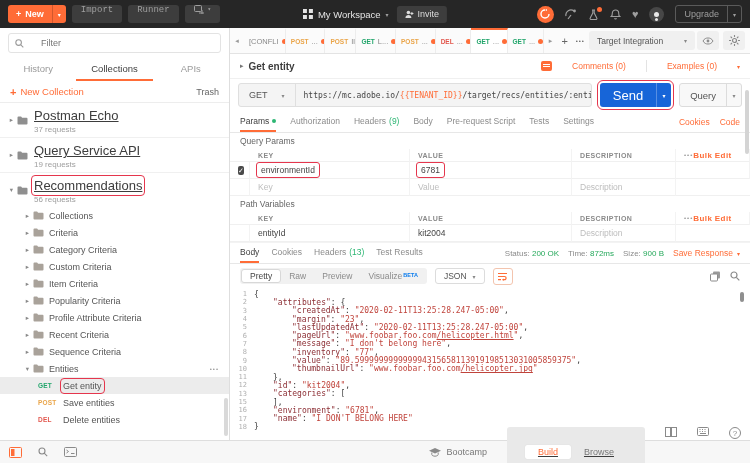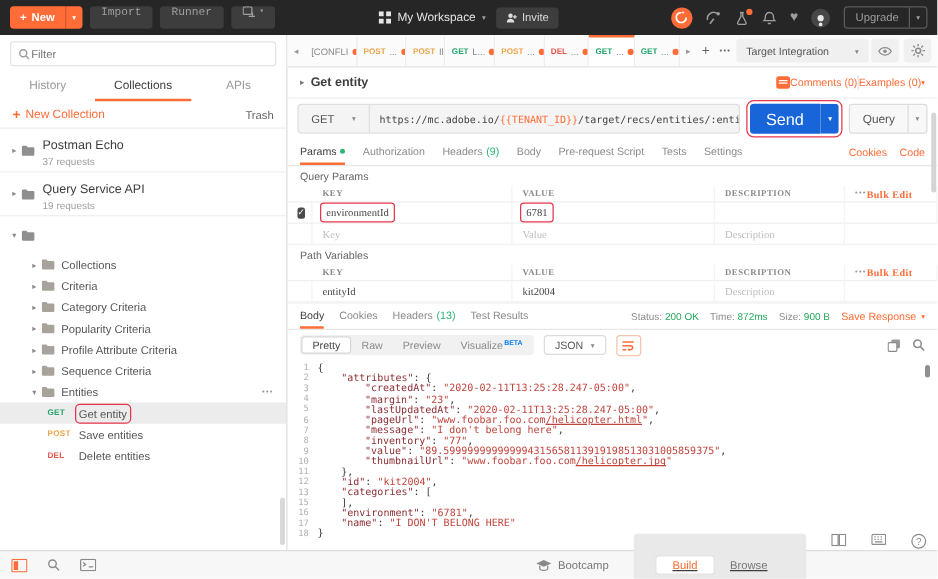--- a/index.html
+++ b/index.html
@@ -29,36 +29,36 @@
   .tbi .ndot{position:absolute;top:-2px;right:-3px;width:5px;height:5px;border-radius:50%;background:var(--orange);}
   .avatar{width:15px;height:15px;border-radius:50%;background:#474747;display:flex;align-items:center;justify-content:center;}
   .avatar .hd{width:5px;height:5px;border-radius:50%;background:#e8e8e8;box-shadow:0 5px 0 -1px #e8e8e8;}
   .btn-upgrade{display:flex;align-items:stretch;height:18px;border:1px solid #5a5a5a;border-radius:3px;color:#9e9e9e;font-size:9px;}
   .btn-upgrade .umain{display:flex;align-items:center;padding:0 8px;}
   .btn-upgrade .ucaret{display:flex;align-items:center;padding:0 5px;border-left:1px solid #5a5a5a;font-size:6px;}
   
   .app{display:flex;height:412px;}
   
   .sidebar{width:230px;border-right:1px solid #dedede;display:flex;flex-direction:column;background:#fff;position:relative;}
-  .filter-row{margin:5px 8px 4px;height:20px;border:1px solid #e3e3e3;border-radius:3px;display:flex;align-items:center;padding:0 6px;gap:1px;}
+  .filter-row{margin:5px 8px 4px;height:20px;border:1px solid #e3e3e3;border-radius:3px;display:flex;align-items:center;padding:0 6px;gap:17px;}
   .filter-row input{border:0;outline:0;flex:1;font-size:9px;font-family:"Liberation Sans",sans-serif;color:#555;background:transparent;}
   .side-tabs{display:flex;height:24px;align-items:stretch;font-size:9.5px;color:#9a9a9a;}
   .side-tab{flex:1;display:flex;align-items:center;justify-content:center;border-bottom:2px solid transparent;cursor:pointer;}
   .side-tab.active{color:#3d3d3d;border-bottom-color:var(--orange);}
   .newcol-row{height:22px;display:flex;align-items:center;padding:0 10px;border-bottom:1px solid #ededed;font-size:9.5px;}
   .newcol{color:var(--orange);display:flex;align-items:center;gap:4px;cursor:pointer;}
   .newcol .plus{font-weight:bold;font-size:11px;}
   .trash{margin-left:auto;color:#666;font-size:9px;cursor:pointer;}
   .tree{flex:1;overflow:hidden;position:relative;}
   .trow{display:flex;align-items:center;cursor:pointer;}
   .trow.collection{min-height:31px;padding:3px 6px;border-top:1px solid #f0f0f0;}
   .trow.collection:first-child{border-top:0;}
   .trow .caret{width:11px;color:#8a8a8a;font-size:6.5px;text-align:center;flex:none;}
   .cmeta{margin-left:6px;}
-  .cname{font-size:10px;color:#3d3d3d;display:inline-block;}
+  .cname{font-size:13px;color:#3d3d3d;display:inline-block;text-decoration:underline;}
   .csub{font-size:8px;color:#9e9e9e;margin-top:1px;}
   .trow.folder{height:17px;padding-left:22px;font-size:9px;color:#555;}
   .trow.folder .fname{margin-left:5px;}
   .rowmenu{margin-left:auto;padding-right:10px;color:#999;font-size:6px;letter-spacing:1px;}
   .trow.request{height:17px;padding-left:38px;font-size:9px;color:#555;}
   .trow.request.selected{background:#ececec;}
   .m{font-size:6.5px;font-weight:bold;width:25px;flex:none;letter-spacing:.2px;}
   .m-GET{color:var(--get);} .m-POST{color:var(--post);} .m-DEL{color:var(--del);}
   .annot{outline:1.3px solid var(--ann);outline-offset:2px;border-radius:1px;}
   .side-thumb{position:absolute;right:1px;bottom:4px;width:4px;height:38px;border-radius:2px;background:#d9d9d9;}
@@ -75,21 +75,21 @@
   .ts-plus{width:16px;display:flex;align-items:center;justify-content:center;color:#666;font-size:11px;cursor:pointer;}
   .ts-dots{width:20px;display:flex;align-items:center;justify-content:center;color:#666;font-size:6px;letter-spacing:1px;cursor:pointer;}
   .ts-env{margin-left:auto;display:flex;align-items:center;gap:4px;margin-top:3px;margin-bottom:3px;background:#f0f0f0;border-radius:3px;padding:0 8px;font-size:8.5px;color:#555;width:106px;flex:none;cursor:pointer;}
   .ts-env .caret{margin-left:auto;font-size:6px;color:#888;}
   .ts-ico{width:22px;margin:3px 2px;background:#f0f0f0;border-radius:3px;display:flex;align-items:center;justify-content:center;flex:none;cursor:pointer;}
   .ts-ico:last-child{margin-right:5px;}
   
   .req-header{height:25px;display:flex;align-items:center;padding:0 10px;border-bottom:1px solid #f0f0f0;}
   .req-title{display:flex;align-items:center;gap:5px;font-size:10px;font-weight:bold;color:#3d3d3d;}
   .req-title .caret{font-size:7px;color:#777;font-weight:normal;}
-  .rh-right{margin-left:auto;display:flex;align-items:center;gap:0;font-size:8.5px;color:var(--orange);}
+  .rh-right{margin-left:auto;display:flex;align-items:center;gap:20px;font-size:8.5px;color:var(--orange);}
   .cm-ico{width:11px;height:10px;background:var(--orange);border-radius:2px;position:relative;}
   .cm-ico:before{content:"";position:absolute;left:2px;top:3px;width:7px;height:1px;background:#fff;box-shadow:0 2px 0 #fff;}
   .rh-div{width:1px;height:12px;background:#e3e3e3;}
   .ex-caret{font-size:6px;}
   
   .url-row{height:32px;display:flex;align-items:center;gap:8px;padding:0 8px;}
   .url-box{flex:1;height:24px;display:flex;align-items:stretch;border:1px solid #dfdfdf;border-radius:3px;background:#f4f4f4;min-width:0;}
   .method{display:flex;align-items:center;gap:14px;padding:0 10px;font-size:9px;color:#555;border-right:1px solid #dfdfdf;cursor:pointer;}
   .method .caret{font-size:6px;color:#888;}
   .url-text{flex:1;display:flex;align-items:center;padding:0 8px;font-family:"DejaVu Sans Mono",monospace;font-size:8px;color:#444;white-space:nowrap;overflow:hidden;}
@@ -102,21 +102,21 @@
   .save-caret{width:15px;display:flex;align-items:center;justify-content:center;font-size:6px;color:#888;border-left:1px solid #dcdcdc;}
   
   .req-tabs{height:22px;display:flex;align-items:stretch;gap:14px;padding:0 10px;border-bottom:1px solid var(--bd);font-size:8.5px;color:#8b8b8b;}
   .rqtab{display:flex;align-items:center;gap:3px;border-bottom:2px solid transparent;cursor:pointer;white-space:nowrap;}
   .rqtab.active{color:#3d3d3d;border-bottom-color:var(--orange);}
   .gdot{width:4px;height:4px;border-radius:50%;background:#2cb673;}
   .gcount{color:#2cb673;}
   .rq-right{margin-left:auto;display:flex;align-items:center;gap:10px;color:var(--orange);}
   
   .sec-label{height:16px;display:flex;align-items:center;padding:0 10px;font-size:8.5px;color:#666;}
-  .ptable{display:grid;grid-template-columns:20px 160px 162px 1fr 74px;font-size:8.5px;font-family:Liberation Serif, serif;}
+  .ptable{display:grid;grid-template-columns:20px 160px 162px 1fr 74px;font-size:8.5px;}
   .th,.td{display:flex;align-items:center;padding:0 8px;border-bottom:1px solid #f0f0f0;border-right:1px solid #f3f3f3;min-height:14px;}
   .th{font-size:7px;font-weight:bold;color:#8a8a8a;letter-spacing:.4px;min-height:13px;}
   .td{min-height:17px;color:#444;}
   .th:first-child,.td:first-child{border-right:0;padding:0 4px;justify-content:center;}
   .th:last-child,.td:last-child{border-right:0;justify-content:flex-end;gap:6px;}
   .ph{color:#bdbdbd;}
   .cb{width:9px;height:9px;background:#4a4a4a;border-radius:2px;color:#fff;font-size:7px;line-height:9px;text-align:center;cursor:pointer;}
   .dots3{color:#999;font-size:6px;letter-spacing:1px;cursor:pointer;}
   .bulk{color:var(--orange);font-size:8px;cursor:pointer;}
   .cellannot{outline:1.3px solid var(--ann);outline-offset:1px;padding:1px 3px;border-radius:1px;}
@@ -273,20 +273,21 @@
           <svg width="11" height="9" viewBox="0 0 11 9">
             <path d="M0.5 1.5a1 1 0 0 1 1-1h2.6l1 1.3h4.4a1 1 0 0 1 1 1v4.7a1 1 0 0 1-1 1h-8a1 1 0 0 1-1-1z" fill="#8f8f8f"></path>
           </svg>
           <div class="cmeta"><div class="cname">Query Service API</div><div class="csub">19 requests</div></div>
         </div>
         <div class="trow collection">
           <span class="caret">▾</span>
           <svg width="11" height="9" viewBox="0 0 11 9">
             <path d="M0.5 1.5a1 1 0 0 1 1-1h2.6l1 1.3h4.4a1 1 0 0 1 1 1v4.7a1 1 0 0 1-1 1h-8a1 1 0 0 1-1-1z" fill="#8f8f8f"></path>
           </svg>
+          <div class="cmeta"><div class="cname annot">Recommendations</div><div class="csub">56 requests</div></div>
         </div>
         <div class="trow folder">
           <span class="caret">▸</span>
           <svg width="11" height="9" viewBox="0 0 11 9">
             <path d="M0.5 1.5a1 1 0 0 1 1-1h2.6l1 1.3h4.4a1 1 0 0 1 1 1v4.7a1 1 0 0 1-1 1h-8a1 1 0 0 1-1-1z" fill="#a9a29a"></path>
           </svg>
           <span class="fname">Collections</span>
         </div>
         <div class="trow folder">
           <span class="caret">▸</span>
@@ -300,28 +301,49 @@
           <svg width="11" height="9" viewBox="0 0 11 9">
             <path d="M0.5 1.5a1 1 0 0 1 1-1h2.6l1 1.3h4.4a1 1 0 0 1 1 1v4.7a1 1 0 0 1-1 1h-8a1 1 0 0 1-1-1z" fill="#a9a29a"></path>
           </svg>
           <span class="fname">Category Criteria</span>
         </div>
         <div class="trow folder">
           <span class="caret">▸</span>
           <svg width="11" height="9" viewBox="0 0 11 9">
             <path d="M0.5 1.5a1 1 0 0 1 1-1h2.6l1 1.3h4.4a1 1 0 0 1 1 1v4.7a1 1 0 0 1-1 1h-8a1 1 0 0 1-1-1z" fill="#a9a29a"></path>
           </svg>
+          <span class="fname">Custom Criteria</span>
+        </div>
+        <div class="trow folder">
+          <span class="caret">▸</span>
+          <svg width="11" height="9" viewBox="0 0 11 9">
+            <path d="M0.5 1.5a1 1 0 0 1 1-1h2.6l1 1.3h4.4a1 1 0 0 1 1 1v4.7a1 1 0 0 1-1 1h-8a1 1 0 0 1-1-1z" fill="#a9a29a"></path>
+          </svg>
+          <span class="fname">Item Criteria</span>
+        </div>
+        <div class="trow folder">
+          <span class="caret">▸</span>
+          <svg width="11" height="9" viewBox="0 0 11 9">
+            <path d="M0.5 1.5a1 1 0 0 1 1-1h2.6l1 1.3h4.4a1 1 0 0 1 1 1v4.7a1 1 0 0 1-1 1h-8a1 1 0 0 1-1-1z" fill="#a9a29a"></path>
+          </svg>
           <span class="fname">Popularity Criteria</span>
         </div>
         <div class="trow folder">
           <span class="caret">▸</span>
           <svg width="11" height="9" viewBox="0 0 11 9">
             <path d="M0.5 1.5a1 1 0 0 1 1-1h2.6l1 1.3h4.4a1 1 0 0 1 1 1v4.7a1 1 0 0 1-1 1h-8a1 1 0 0 1-1-1z" fill="#a9a29a"></path>
           </svg>
           <span class="fname">Profile Attribute Criteria</span>
+        </div>
+        <div class="trow folder">
+          <span class="caret">▸</span>
+          <svg width="11" height="9" viewBox="0 0 11 9">
+            <path d="M0.5 1.5a1 1 0 0 1 1-1h2.6l1 1.3h4.4a1 1 0 0 1 1 1v4.7a1 1 0 0 1-1 1h-8a1 1 0 0 1-1-1z" fill="#a9a29a"></path>
+          </svg>
+          <span class="fname">Recent Criteria</span>
         </div>
         <div class="trow folder">
           <span class="caret">▸</span>
           <svg width="11" height="9" viewBox="0 0 11 9">
             <path d="M0.5 1.5a1 1 0 0 1 1-1h2.6l1 1.3h4.4a1 1 0 0 1 1 1v4.7a1 1 0 0 1-1 1h-8a1 1 0 0 1-1-1z" fill="#a9a29a"></path>
           </svg>
           <span class="fname">Sequence Criteria</span>
         </div>
         <div class="trow folder">
           <span class="caret">▾</span>

